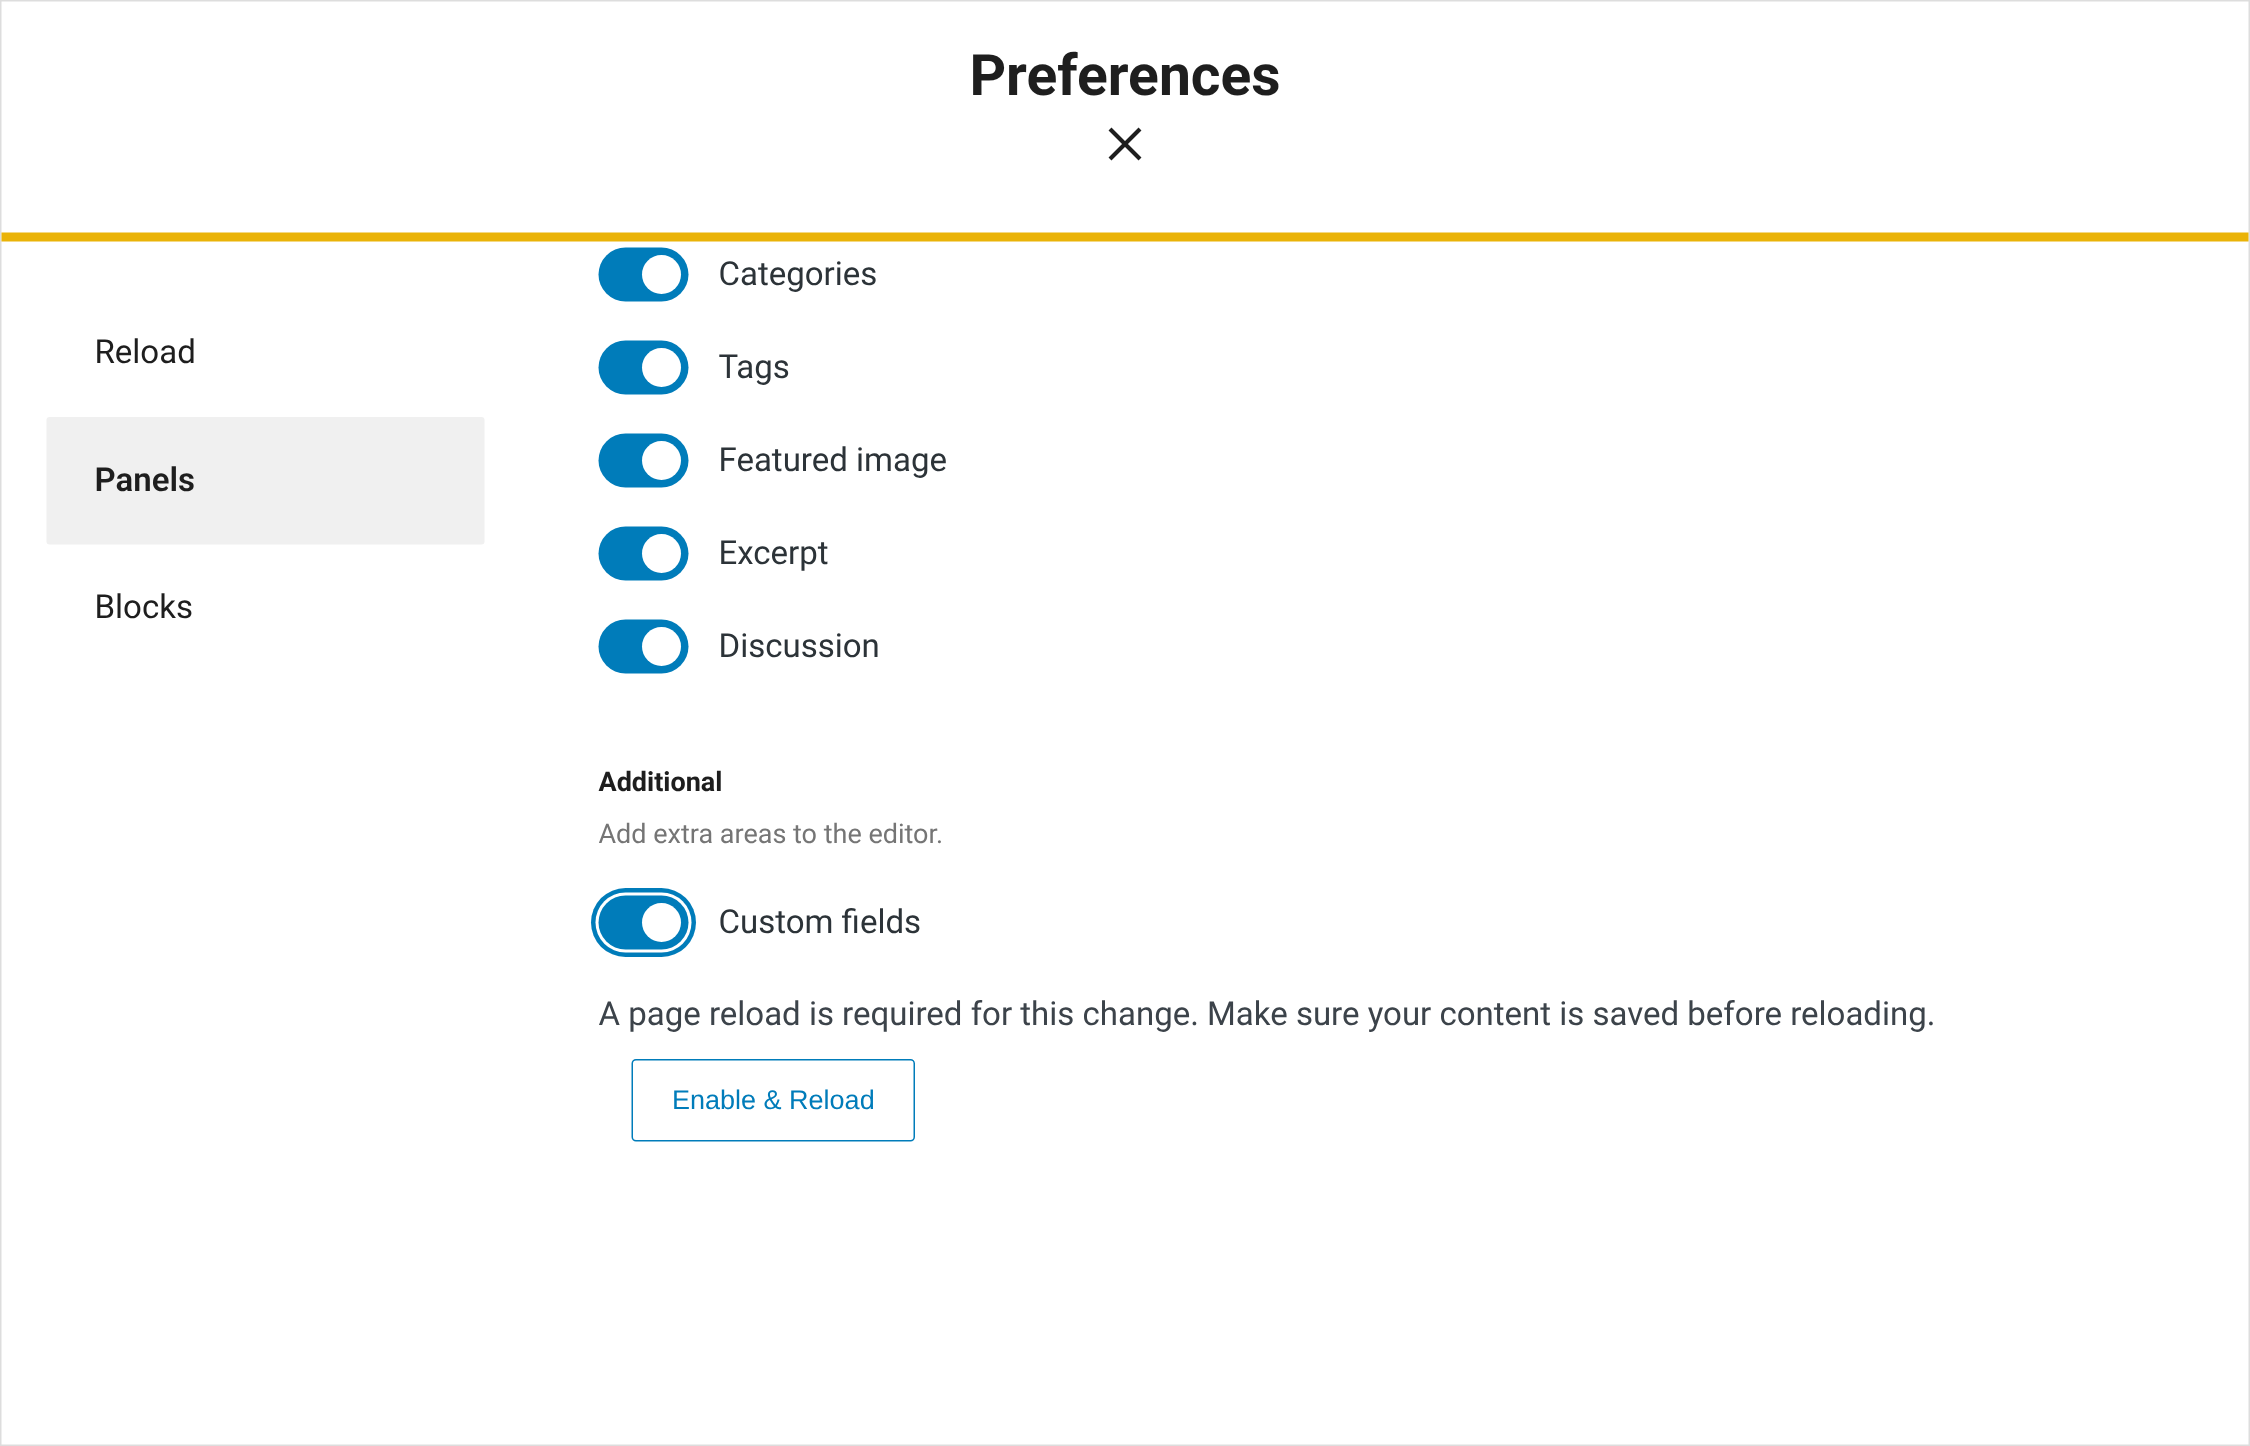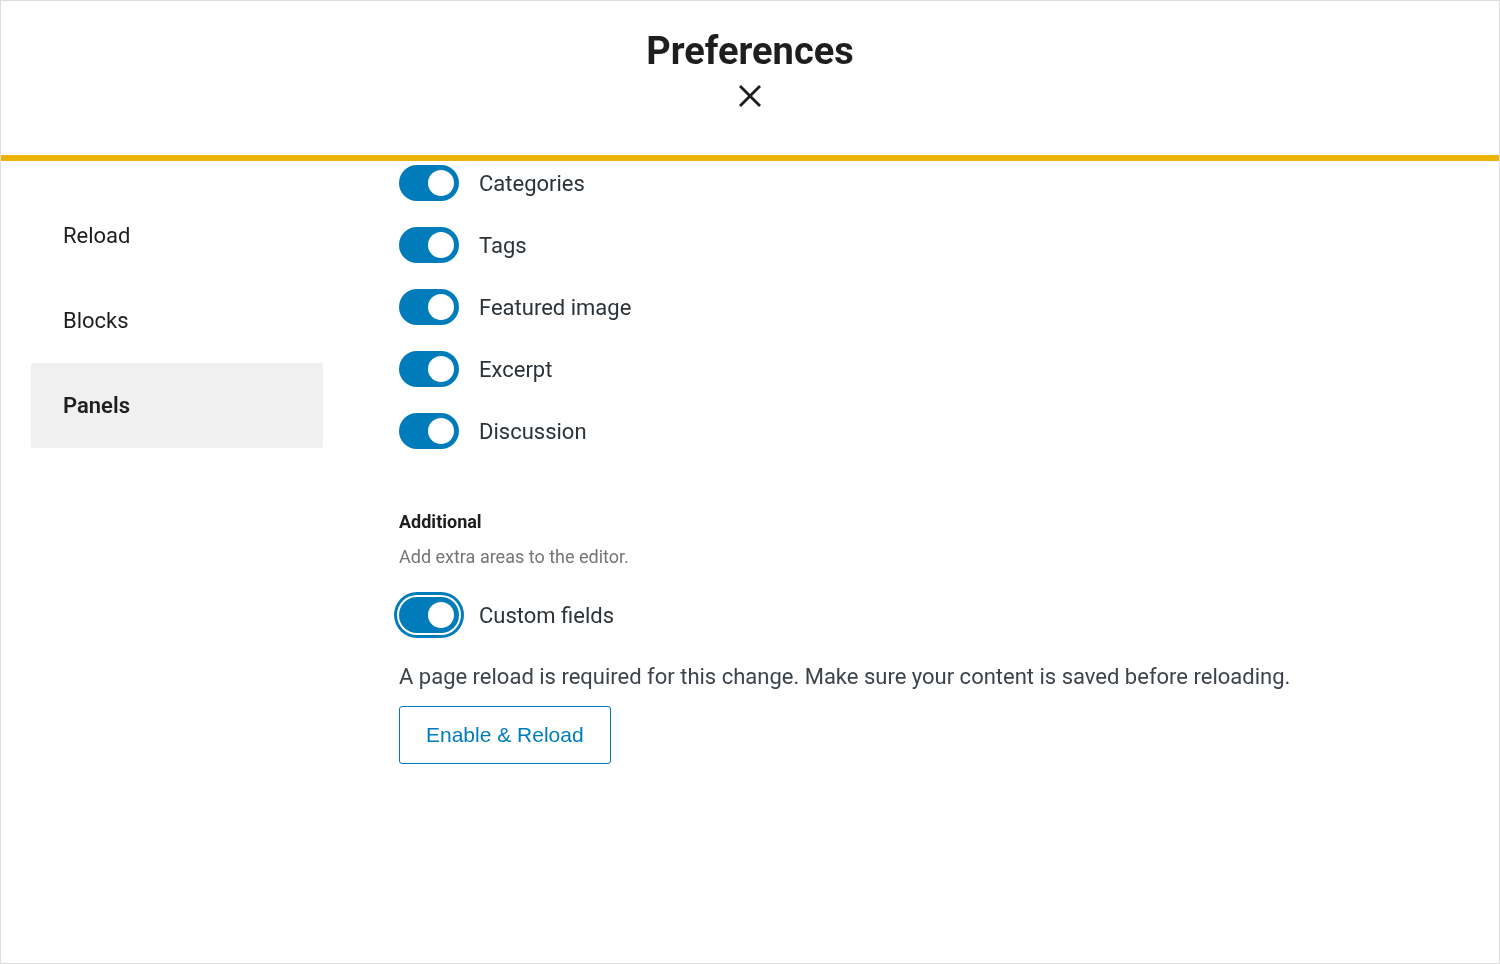--- a/index.html
+++ b/index.html
@@ -123,25 +123,26 @@
       color: #3c434a;
       line-height: 1.6;
       margin-top: 14px;
       margin-bottom: 12px;
       max-width: 900px;
     }
     .outline-btn {
       background: #fff;
       border: 1px solid #007cba;
       color: #007cba;
-      font-size: 21px;
+      font-size: 18px;
       padding: 16px 26px;
       border-radius: 3px;
       cursor: pointer;
       font-weight: 400;
+      margin-left: 22px;
     }
     .content-inner {
       padding-top: 4px;
     }
   </style>
 </head>
 <body>
 
 <div class="modal">
   <div class="modal-header">
@@ -151,25 +152,25 @@
         <line x1="4" y1="4" x2="20" y2="20"></line>
         <line x1="20" y1="4" x2="4" y2="20"></line>
       </svg>
     </button>
   </div>
   <div class="modal-body">
     <nav class="sidebar">
       <div class="tab-item">
         <span>Reload</span>
       </div>
+      <div class="tab-item active">
+        <span>Panels</span>
+      </div>
       <div class="tab-item">
         <span>Blocks</span>
-      </div>
-      <div class="tab-item active">
-        <span>Panels</span>
       </div>
     </nav>
     <div class="content">
       <div class="content-inner">
 
         <div class="toggle-row">
           <div class="toggle"></div>
           <span class="toggle-label">Categories</span>
         </div>
 

